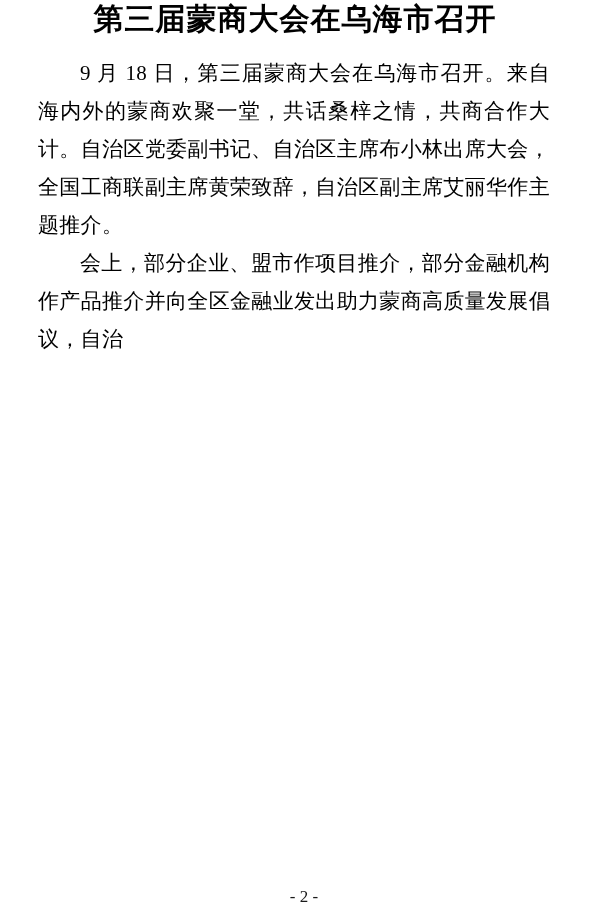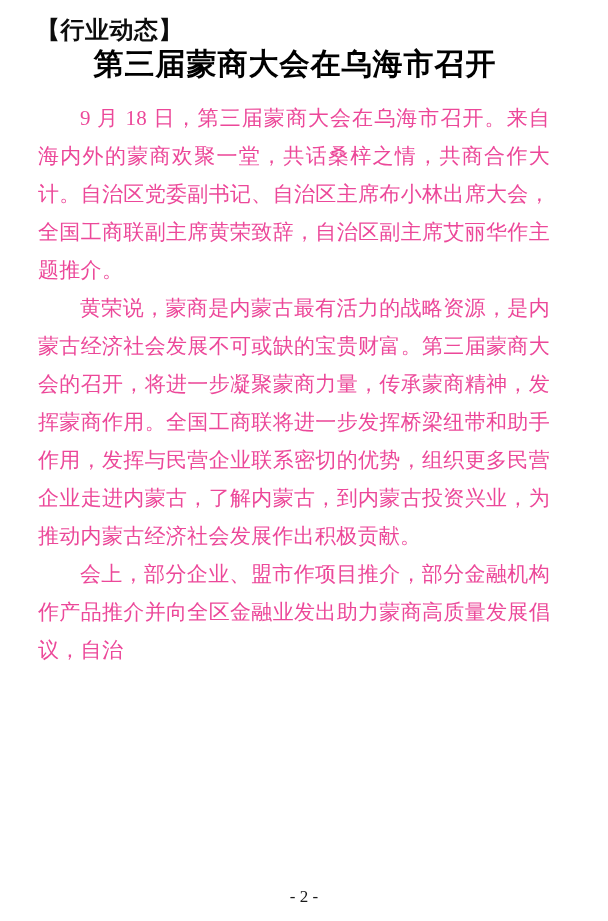--- a/index.html
+++ b/index.html
@@ -39,43 +39,41 @@
   }
   .body-text p {
     margin: 0;
     font-family: "Liberation Serif", "DejaVu Serif", serif;
     font-size: 21px;
     line-height: 38px;
     letter-spacing: 0.3px;
     text-align: justify;
     text-justify: inter-ideograph;
     text-indent: 2em;
-    color: #ec4899;
+    color: #000000;
   }
   .page-number {
     position: absolute;
     left: 0;
     right: 0;
     bottom: 14px;
     text-align: center;
     font-family: "Liberation Serif", "DejaVu Serif", serif;
     font-size: 17px;
     color: #1a1a1a;
   }
 </style>
 </head>
 <body>
 
 <div class="page">
 
-  <div class="section-header">【行业动态】</div>
 
   <h1 class="doc-title">第三届蒙商大会在乌海市召开</h1>
 
   <div class="body-text">
     <p>9 月 18 日，第三届蒙商大会在乌海市召开。来自海内外的蒙商欢聚一堂，共话桑梓之情，共商合作大计。自治区党委副书记、自治区主席布小林出席大会，全国工商联副主席黄荣致辞，自治区副主席艾丽华作主题推介。</p>
-    <p>黄荣说，蒙商是内蒙古最有活力的战略资源，是内蒙古经济社会发展不可或缺的宝贵财富。第三届蒙商大会的召开，将进一步凝聚蒙商力量，传承蒙商精神，发挥蒙商作用。全国工商联将进一步发挥桥梁纽带和助手作用，发挥与民营企业联系密切的优势，组织更多民营企业走进内蒙古，了解内蒙古，到内蒙古投资兴业，为推动内蒙古经济社会发展作出积极贡献。</p>
     <p>会上，部分企业、盟市作项目推介，部分金融机构作产品推介并向全区金融业发出助力蒙商高质量发展倡议，自治</p>
   </div>
 
   <div class="page-number">- 2 -</div>
 
 </div>
 
 </body></html>

